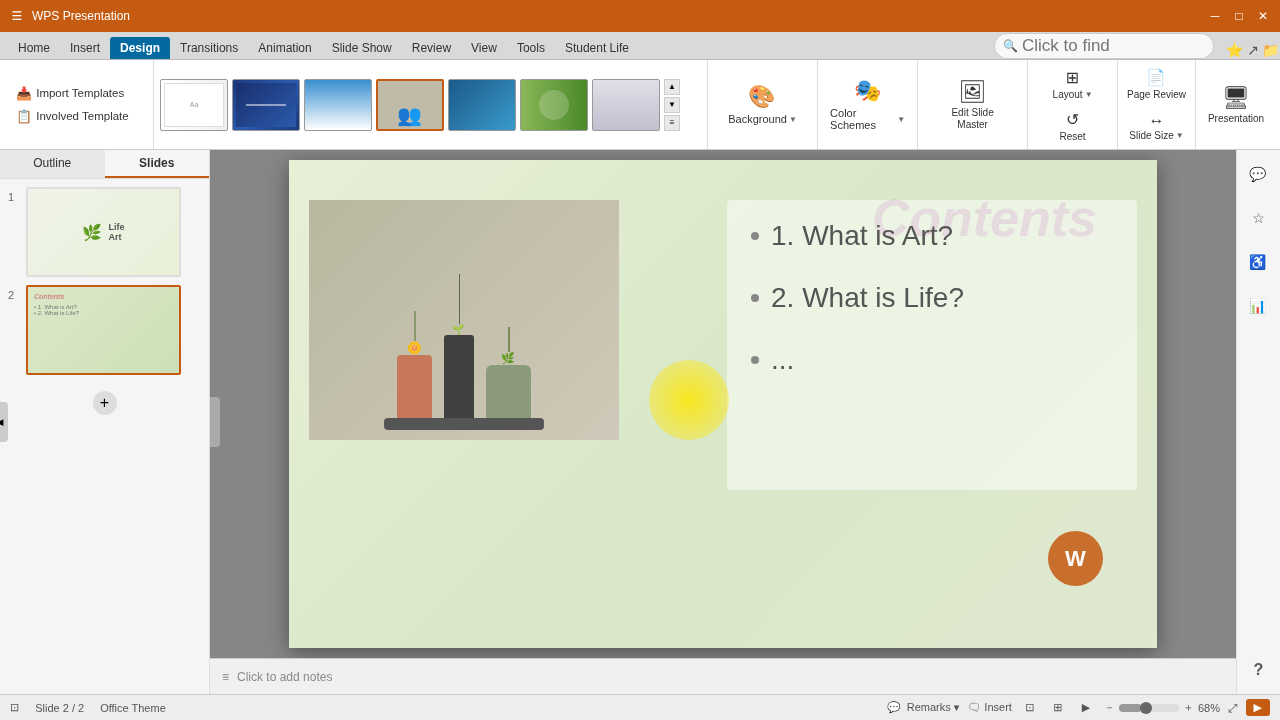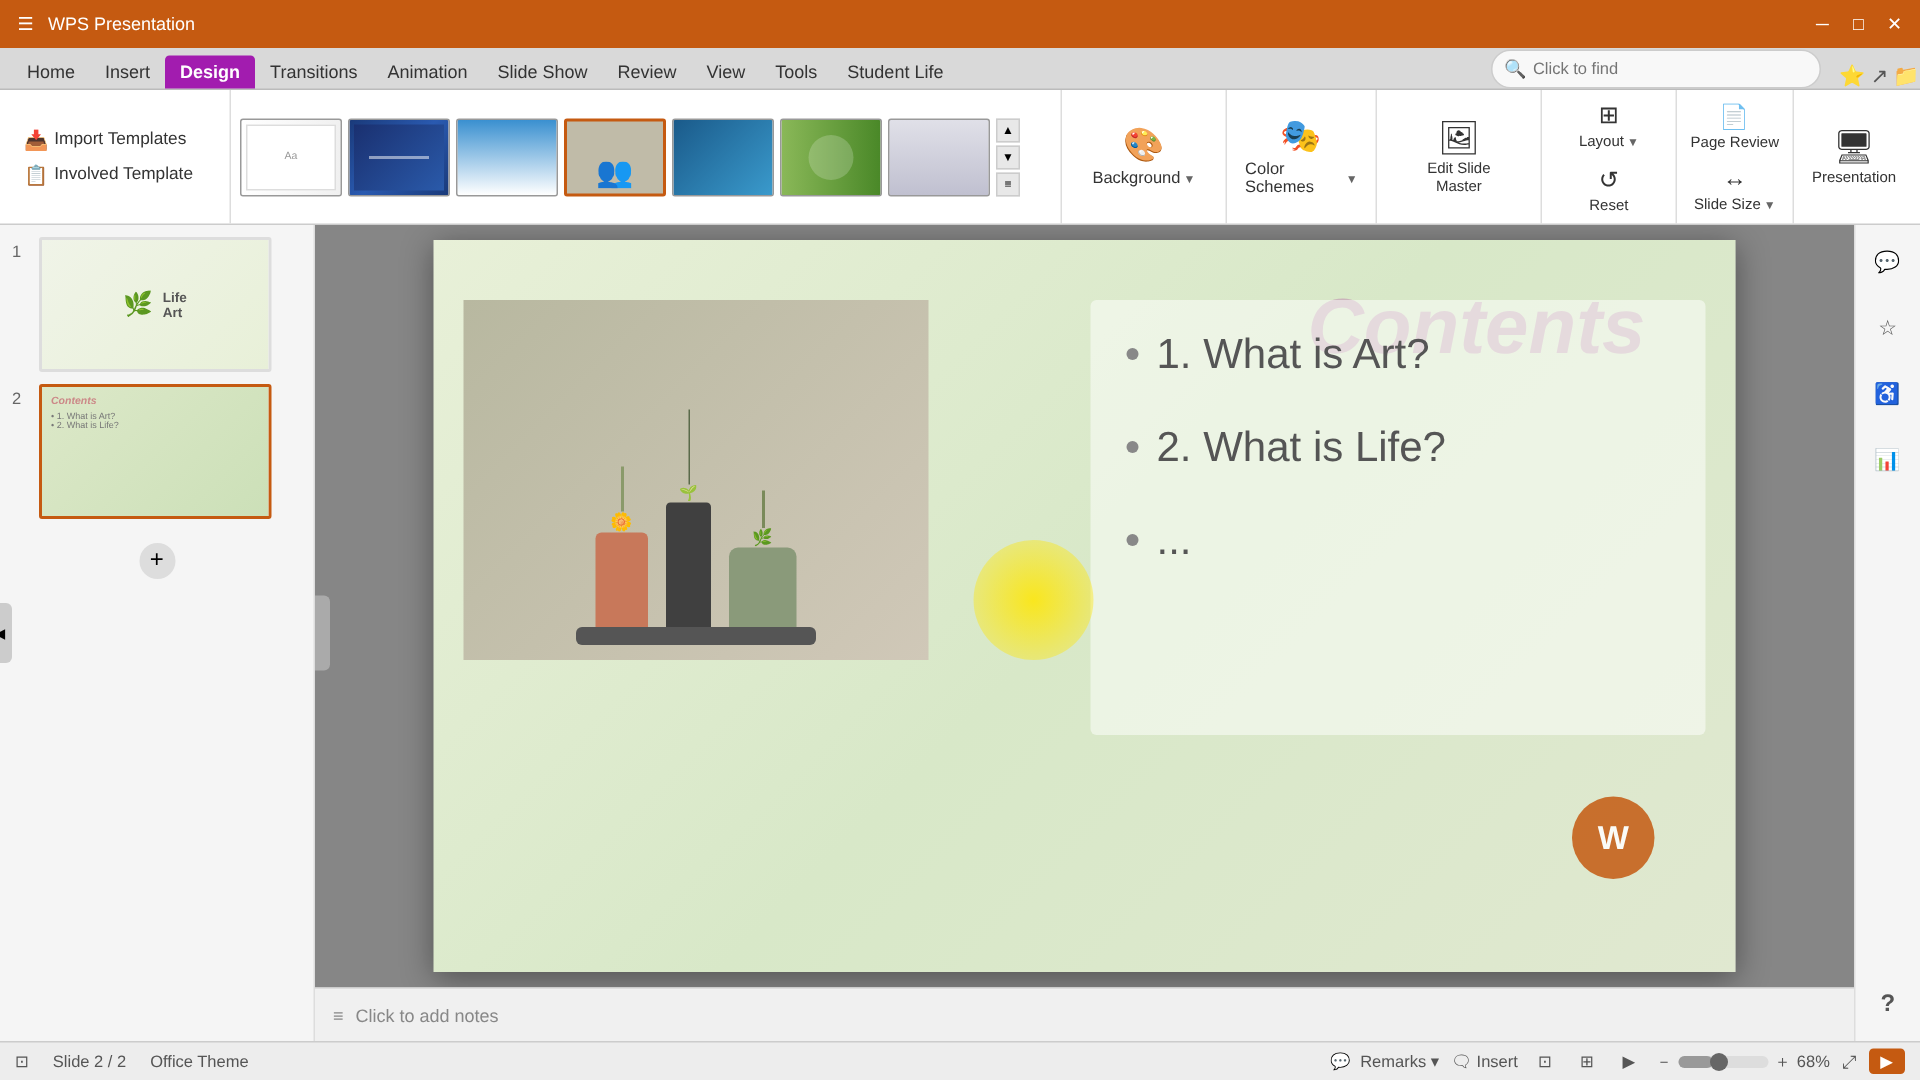--- a/index.html
+++ b/index.html
@@ -29,21 +29,21 @@
       border-bottom: 1px solid #bbb;
     }
     .ribbon-tab {
       padding: 4px 10px;
       font-size: 12px;
       cursor: pointer;
       border-radius: 3px 3px 0 0;
       color: #333;
     }
     .ribbon-tab.active {
-      background: #a21caf;
+      background: #0369a1;
       color: white;
       font-weight: bold;
     }
 
     
     .ribbon {
       height: 90px;
       background: #fff;
       border-bottom: 1px solid #ccc;
       display: flex;
@@ -507,21 +507,21 @@
   <div class="ribbon-tab">Transitions</div>
   <div class="ribbon-tab">Animation</div>
   <div class="ribbon-tab">Slide Show</div>
   <div class="ribbon-tab">Review</div>
   <div class="ribbon-tab">View</div>
   <div class="ribbon-tab">Tools</div>
   <div class="ribbon-tab">Student Life</div>
 
   <div class="search-bar" style="margin-left: auto; margin-right: 12px;">
     <span>🔍</span>
-    <input type="text" style="border: none; background: transparent; outline: none; font-size: 11px; width: 150px;" placeholder="Click to find">
+    <input type="text" style="border: none; background: transparent; outline: none; font-size: 17px; width: 150px;" placeholder="Click to find">
   </div>
   <div class="titlebar-icon" style="color:#555;font-size:14px;">⭐</div>
   <div class="titlebar-icon" style="color:#555;font-size:14px;">↗</div>
   <div class="titlebar-icon" style="color:#555;font-size:14px;">📁</div>
 </div>
 
 <div class="ribbon">
 
   <div class="ribbon-left-panel">
     <div class="ribbon-left-btn">
@@ -646,20 +646,24 @@
 </div>
 
 <div class="main-area">
 
   <div class="sidebar" style="position:relative;">
 
     <div style="position:absolute;left:-8px;top:50%;transform:translateY(-50%);z-index:10;width:16px;height:40px;background:#ccc;border-radius:0 4px 4px 0;display:flex;align-items:center;justify-content:center;cursor:pointer;">
       <span style="font-size:9px;">◀</span>
     </div>
 
+    <div class="sidebar-tabs">
+      <div class="sidebar-tab">Outline</div>
+      <div class="sidebar-tab active">Slides</div>
+    </div>
 
     <div class="slides-panel">
 
       <div class="slide-thumb-wrap">
         <div class="slide-num">1</div>
         <div class="slide-thumb">
           <div class="thumb1" style="width:100%;height:100%;">
 
             <div style="display:flex;align-items:center;gap:6px;">
               <span style="font-size:16px;">🌿</span>

